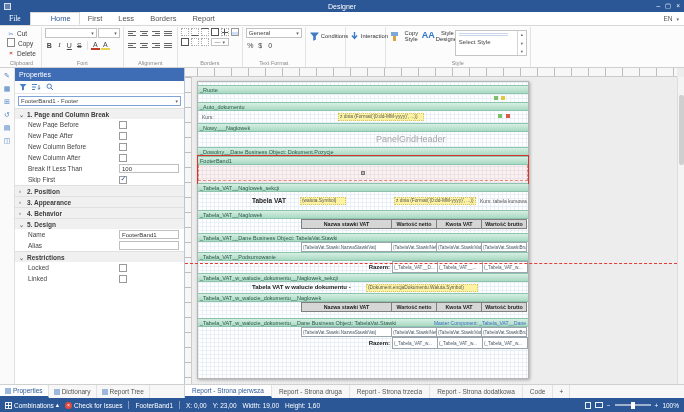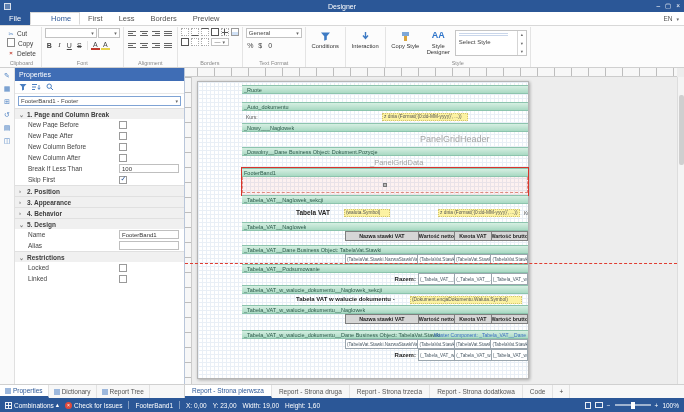--- a/index.html
+++ b/index.html
@@ -9,21 +9,21 @@
 
   
   .titlebar{position:absolute;top:0;left:0;right:0;height:12px;background:#2b5797;color:#fff;display:flex;align-items:center;padding:0 4px;}
   .app-icon{width:7px;height:7px;border:1px solid rgba(255,255,255,.75);background:rgba(255,255,255,.25);margin-right:4px;}
   .tb-title{position:absolute;left:0;right:0;text-align:center;font-size:7px;pointer-events:none;}
   .win-controls{margin-left:auto;display:flex;gap:5px;z-index:2;}
   .win-btn{font-size:6.5px;line-height:10px;color:#fff;}
 
   
   .tabrow{position:absolute;top:12px;left:0;right:0;height:14px;background:#fff;border-bottom:1px solid #d8d8d8;display:flex;align-items:stretch;}
-  .file-btn{background:#2b5797;color:#fff;padding:0 9px;display:flex;align-items:center;font-size:7.5px;}
+  .file-btn{background:#2b5797;color:#fff;padding:0 9px;display:flex;align-items:center;font-size:7.5px;font-family:Liberation Serif, serif;}
   .rtab{padding:0 8px;display:flex;align-items:center;font-size:7.5px;color:#555;}
   .rtab.active{color:#2b5797;border:1px solid #d8d8d8;border-bottom:1px solid #fff;background:#fff;padding-left:20px;}
   .lang{margin-left:auto;display:flex;align-items:center;gap:2px;padding-right:5px;color:#555;font-size:6.5px;}
 
   
   .ribbon{position:absolute;top:26px;left:0;right:0;height:42px;background:#fcfcfc;border-bottom:1px solid #d0d0d0;display:flex;align-items:stretch;padding:1px 2px 0 2px;}
   .rgroup{position:relative;border-right:1px solid #e4e4e4;padding:1px 3px 9px 3px;}
   .glabel{position:absolute;bottom:1px;left:0;right:0;text-align:center;font-size:5.5px;color:#8a8a8a;white-space:nowrap;}
   .clip-btn{display:flex;align-items:center;gap:2px;font-size:6.5px;color:#3b3b3b;height:10px;padding:0 2px;white-space:nowrap;}
   .ci{width:8px;text-align:center;font-size:6px;color:#4a7fc1;}
@@ -53,21 +53,21 @@
     linear-gradient(#666,#666) no-repeat 0 3px/8px 1px,
     linear-gradient(#666,#666) no-repeat 0 5px/8px 1px;}
   .brow{display:flex;gap:2px;margin-bottom:2px;align-items:center;}
   .bico{width:8px;height:8px;display:inline-block;border:1px dotted #aaa;background:#fff;}
   .bico.all{border:1px solid #555;}
   .bico.bottom{border-bottom:1px solid #555;}
   .bico.top{border-top:1px solid #555;}
   .bico.cross{background:linear-gradient(#555,#555) center/100% 1px no-repeat,linear-gradient(#555,#555) center/1px 100% no-repeat;}
   .bico.fill{border:1px solid #999;background:linear-gradient(#fff 55%,#cfe0f5 55%);}
   .lstyle{width:18px;height:8px;border:1px solid #c2c2c2;display:flex;align-items:center;justify-content:center;font-size:6px;color:#555;background:#fff;}
-  .bigbtn{width:33px;display:flex;flex-direction:column;align-items:center;padding-top:2px;gap:1px;font-size:5.8px;color:#333;text-align:center;line-height:1.1;}
+  .bigbtn{width:33px;display:flex;align-items:center;padding-top:2px;gap:1px;font-size:5.8px;color:#333;text-align:center;line-height:1.1;}
   .bigico{height:12px;display:flex;align-items:center;justify-content:center;}
   .aa{color:#2e74c9;font-weight:bold;font-size:9px;}
   .style-picker{width:72px;height:26px;border:1px solid #c5c5c5;background:#fff;display:flex;margin-top:2px;}
   .sp-main{flex:1;padding:2px 3px;font-size:6px;color:#444;overflow:hidden;white-space:nowrap;}
   .sp-lines{display:block;width:90%;height:4px;margin-bottom:2px;background:repeating-linear-gradient(to bottom,#c9d6ea 0 1px,transparent 1px 2.5px);}
   .sp-arrows{width:9px;border-left:1px solid #d5d5d5;display:flex;flex-direction:column;align-items:center;justify-content:space-between;padding:1px 0;font-size:4.5px;color:#666;}
 
   
   .main{position:absolute;top:68px;left:0;right:0;bottom:28px;display:flex;}
   .lstrip{width:15px;background:#fafafa;border-right:1px solid #e0e0e0;display:flex;flex-direction:column;align-items:center;padding-top:4px;gap:6px;}
@@ -88,21 +88,21 @@
   .pinput{width:60px;height:9px;border:1px solid #bfbfbf;font-size:6px;font-family:"Liberation Sans",sans-serif;padding:0 2px;color:#333;background:#fff;}
 
   
   .design{position:relative;flex:1;background:#ededed;overflow:hidden;}
   .hruler{position:absolute;top:0;left:0;right:7px;height:9px;background:#f7f7f7;border-bottom:1px solid #ccc;background-image:repeating-linear-gradient(to right,#bdbdbd 0 1px,transparent 1px 17px);background-position:12px 3px;}
   .canvas{position:absolute;top:9px;left:0;right:7px;bottom:0;background:#ededed;overflow:hidden;}
   .vruler{position:absolute;left:0;top:0;bottom:0;width:7px;background:#f7f7f7;border-right:1px solid #ccc;background-image:repeating-linear-gradient(to bottom,#bdbdbd 0 1px,transparent 1px 15px);}
   .vscroll{position:absolute;top:9px;right:0;bottom:0;width:7px;background:#f4f4f4;border-left:1px solid #ddd;}
   .vthumb{position:absolute;top:18px;left:1px;width:5px;height:70px;background:#cfcfcf;border-radius:2px;}
   .page{position:absolute;left:12px;top:4px;width:332px;height:298px;background:#fff;border:1px solid #b5b5b5;box-shadow:1px 1px 3px rgba(0,0,0,.3);
-    background-image:linear-gradient(to right,#e9eff6 1px,transparent 1px),linear-gradient(to bottom,#e9eff6 1px,transparent 1px);background-size:4px 4px;padding-left:44px;}
+    background-image:linear-gradient(to right,#e9eff6 1px,transparent 1px),linear-gradient(to bottom,#e9eff6 1px,transparent 1px);background-size:4px 4px;}
   .band{height:9px;background:linear-gradient(#d6efe2,#a9d9c3);border-top:1px solid #8cc4ad;border-bottom:1px solid #8cc4ad;display:flex;align-items:center;padding:0 2px;position:relative;}
   .band-label{font-size:5.5px;color:#2c5a4a;white-space:nowrap;overflow:hidden;}
   .content{position:relative;overflow:hidden;}
   .h4{height:4px}.h6{height:6px}.h8{height:8px}.h11{height:11px}.h12{height:12px}.h15{height:15px}.h18{height:18px}
   .pad3{height:3px}
   .tinytext{position:absolute;font-size:5px;color:#555;white-space:nowrap;}
   .boldtext{position:absolute;font-size:6.5px;font-weight:bold;color:#222;white-space:nowrap;}
   .graytext{position:absolute;color:#a5a5a5;white-space:nowrap;}
   .yfield{position:absolute;background:#fcf2a2;border:1px dotted #d3c46e;font-size:4.8px;color:#555;height:8px;line-height:6px;padding:0 1px;white-space:nowrap;overflow:hidden;}
   .marker{position:absolute;width:4px;height:4px;}
@@ -156,21 +156,21 @@
       <span class="win-btn">×</span>
     </span>
   </div>
 
   <div class="tabrow">
     <span class="file-btn">File</span>
     <span class="rtab active">Home</span>
     <span class="rtab">First</span>
     <span class="rtab">Less</span>
     <span class="rtab">Borders</span>
-    <span class="rtab">Preview</span>
+    <span class="rtab">Report</span>
     <span class="lang">
       <span>EN</span>
       <span class="caret">▾</span>
     </span>
   </div>
 
   <div class="ribbon">
     <div class="rgroup">
       <div class="clip-btn">
         <span class="ci">✂</span>
@@ -478,23 +478,20 @@
           </div>
           <div class="band">
               <span class="band-label">_Nowy___Naglowek</span>
             </div>
           <div class="content h15">
             <span class="graytext" style="left:178px;top:2px;font-size:9px;">PanelGridHeader</span>
           </div>
           <div class="band">
               <span class="band-label">_Dowolny__Dane Business Object: Dokument.Pozycje</span>
             </div>
-          <div class="content h12">
-            <span class="graytext" style="left:128px;top:2px;font-size:7.5px;">_PanelGridData</span>
-          </div>
 
           <div class="footer-sel">
             <div class="band">
                 <span class="band-label">FooterBand1</span>
               </div>
             <div class="footer-content">
                 <span class="handle"></span>
               </div>
           </div>
 

